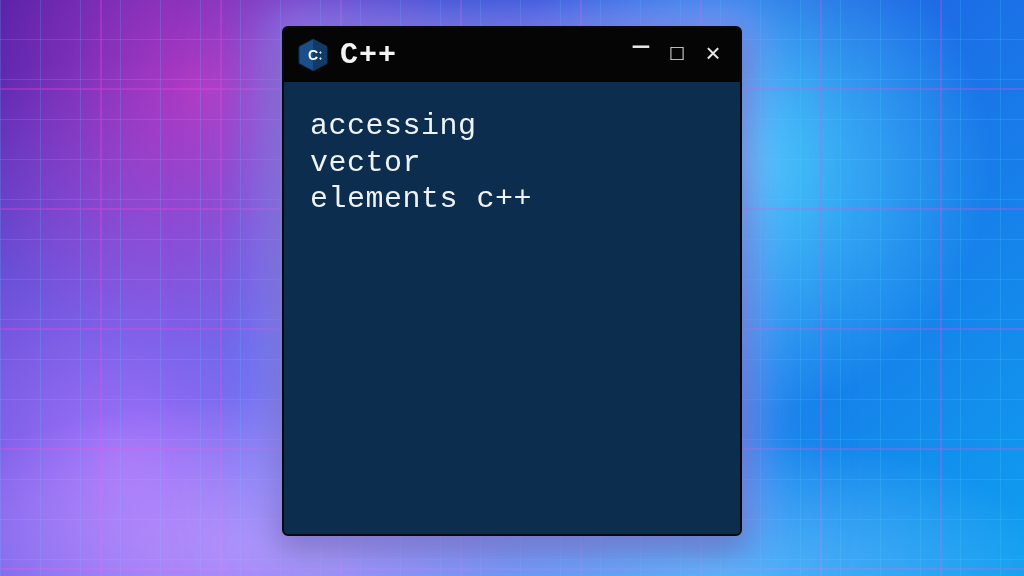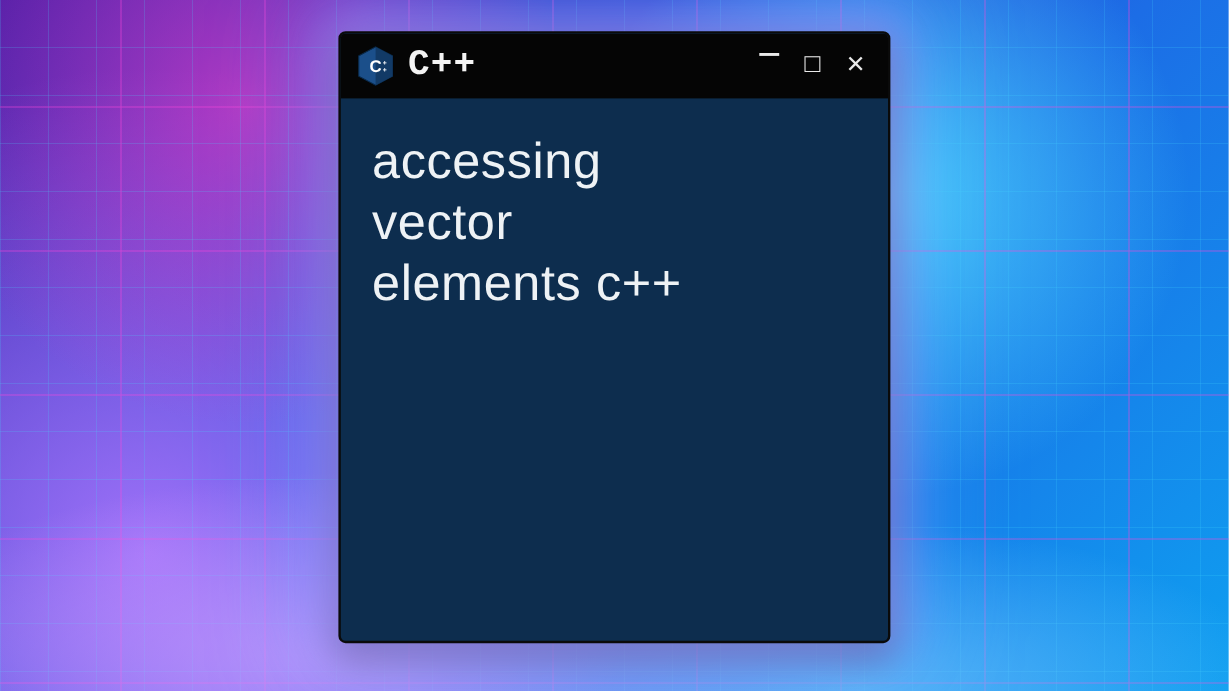--- a/index.html
+++ b/index.html
@@ -94,22 +94,22 @@
       cursor: pointer;
     }
     .ctrl.min { font-size: 34px; transform: translateY(-6px); }
     .ctrl.max { font-size: 22px; }
     .ctrl.close { font-size: 26px; }
 
     .content {
       flex: 1 1 auto;
       padding: 26px 26px;
       color: #eef2f5;
-      font-family: Liberation Sans, sans-serif;
-      font-size: 42px;
+      font-family: Liberation Mono, monospace;
+      font-size: 30px;
       line-height: 1.22;
       white-space: pre-line;
       letter-spacing: 0.5px;
     }
   </style>
 </head>
 <body>
 
 <div class="stage">
 

